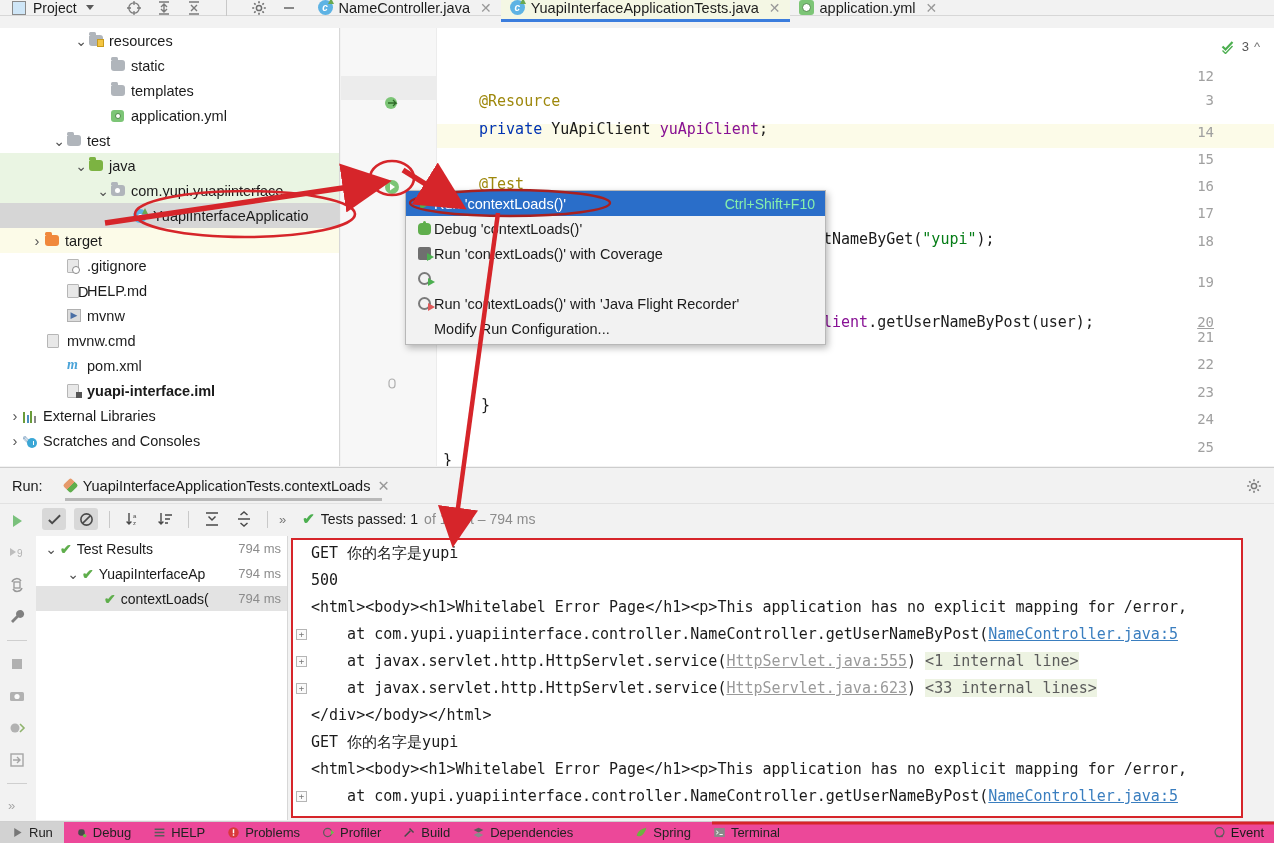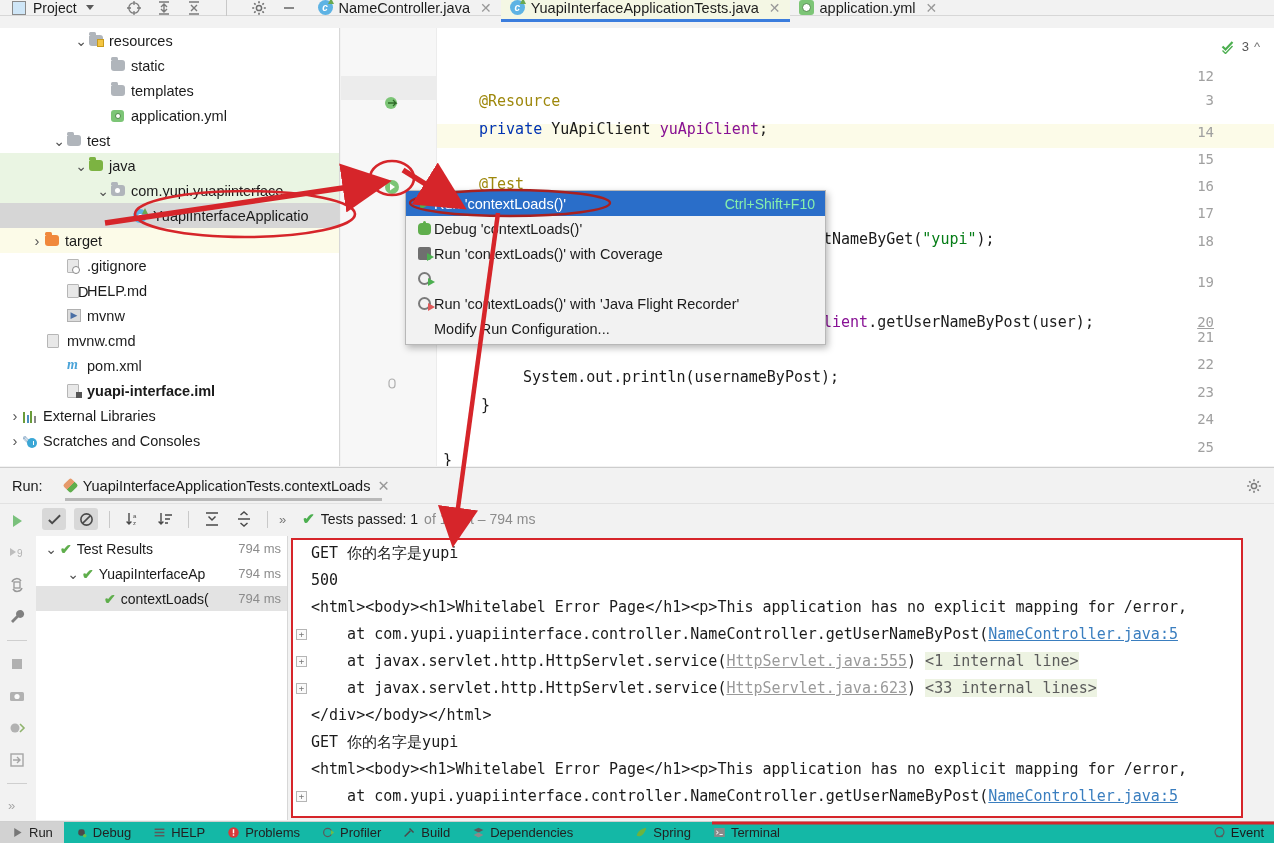--- a/index.html
+++ b/index.html
@@ -200,21 +200,21 @@
   .fold {
     position: absolute; left: 3px; top: 8px; width: 11px; height: 11px; border: 1px solid #b5b5b5;
     background: #fafafa; color: #777; font-size: 9px; line-height: 9px; text-align: center;
   }
   .lnk { color: #3a7ebf; text-decoration: underline; }
   .lnk2 { color: #9a9a9a; text-decoration: underline; }
   .intern { background: #edf3e2; color: #5c5c5c; }
 
   
   .statusbar {
-    position: absolute; left: 0; bottom: 0; width: 1274px; height: 22px; background: #14b8a6;
+    position: absolute; left: 0; bottom: 0; width: 1274px; height: 22px; background: #ec4899;
     display: flex; align-items: center; border-top: 1px solid #cfcfcf; font-size: 13px;
   }
   .sb-item { display: flex; align-items: center; gap: 5px; padding: 0 11px; height: 22px; color: #222; }
   .sb-item.active { background: #d2d2d2; }
   .sb-right { margin-left: auto; display: flex; align-items: center; gap: 5px; padding-right: 10px; }
 
   
   .anno { position: absolute; left: 0; top: 0; width: 1274px; height: 843px; pointer-events: none; z-index: 60; }
 </style>
 </head>
@@ -454,21 +454,20 @@
           <rect x="6" y="4" width="6" height="9" rx="3" fill="none" stroke="#b0b0b0" stroke-width="1.2"></rect>
         </svg>
     </span>
 
     <div class="codeline ann" style="top:64px;left:138px;">@Resource</div>
     <div class="codeline" style="top:92px;left:138px;"><span class="kw">private</span><span> YuApiClient </span><span class="fld">yuApiClient</span><span>;</span></div>
     <div class="codeline ann" style="top:147px;left:138px;">@Test</div>
     <div class="codeline" style="top:175px;left:138px;">void contextLoads() {</div>
     <div class="codeline" style="top:202px;left:482px;"><span>tNameByGet(</span><span class="str">"yupi"</span><span>);</span></div>
     <div class="codeline" style="top:285px;left:482px;"><span class="fld">lient</span><span>.getUserNameByPost(user);</span></div>
-    <div class="codeline" style="top:340px;left:182px;">System.out.println(usernameByPost);</div>
     <div class="codeline" style="top:368px;left:140px;">}</div>
     <div class="codeline" style="top:423px;left:102px;">}</div>
 
     <div class="insp-badge">
       <svg width="16" height="16" viewBox="0 0 16 16">
           <path d="M1.5 8.5l3 3 7-7.5" stroke="#4caf50" stroke-width="2.2" fill="none"></path>
           <path d="M1.5 12.5l3 3 7-7.5" stroke="#4caf50" stroke-width="1.4" fill="none"></path>
         </svg>
       <span>3</span>
       <span style="color:#777;">^</span>

